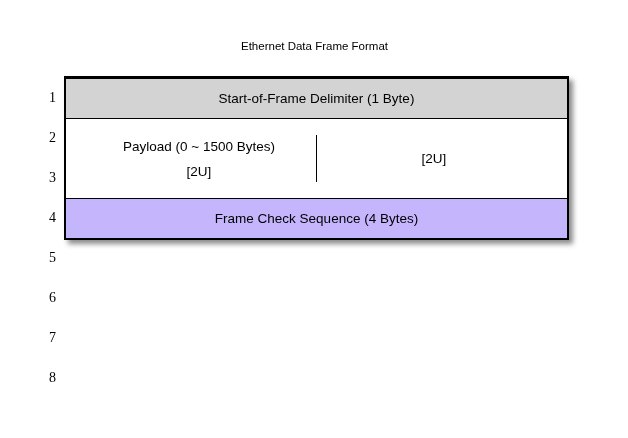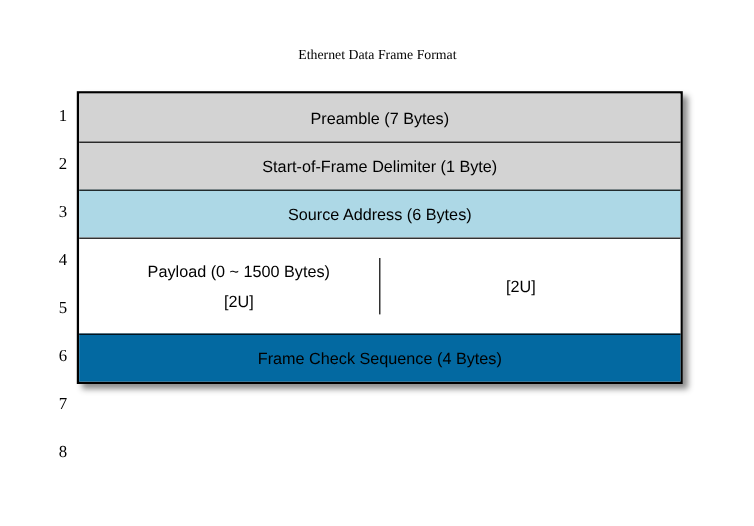--- a/index.html
+++ b/index.html
@@ -18,21 +18,20 @@
   }
   .title-block {
     position: absolute;
     left: 64px;
     top: 39px;
     width: 501px;
     text-align: center;
     font-size: 11.5px;
     line-height: 14px;
     color: #000000;
-    font-family: Liberation Serif, serif;
   }
   .rownum {
     position: absolute;
     left: 14px;
     width: 42px;
     height: 18px;
     line-height: 18px;
     text-align: right;
     font-family: "Liberation Serif", "DejaVu Serif", serif;
     font-size: 14px;
@@ -97,36 +96,30 @@
     <div class="rownum n2">2</div>
     <div class="rownum n3">3</div>
     <div class="rownum n4">4</div>
     <div class="rownum n5">5</div>
     <div class="rownum n6">6</div>
     <div class="rownum n7">7</div>
     <div class="rownum n8">8</div>
   </div>
 
   <div class="frame-table">
-    <div class="frow first" style="background-color: rgb(211, 211, 211);">
-      <span>Preamble (7 Bytes)</span>
-    </div>
     <div class="frow" style="background-color: rgb(211, 211, 211);">
       <span>Start-of-Frame Delimiter (1 Byte)</span>
-    </div>
-    <div class="frow" style="background-color: rgb(173, 216, 230);">
-      <span>Source Address (6 Bytes)</span>
     </div>
     <div class="frow double" style="background-color: rgb(255, 255, 255);">
       <div class="dcell">
         <div>Payload (0 ~ 1500 Bytes)</div>
         <div>[2U]</div>
       </div>
       <div class="dcell right">
         <div>[2U]</div>
       </div>
     </div>
-    <div class="frow" style="background-color: #0369a1;">
+    <div class="frow" style="background-color: #c4b5fd;">
       <span>Frame Check Sequence (4 Bytes)</span>
     </div>
   </div>
 
 </div>
 
 </body></html>

